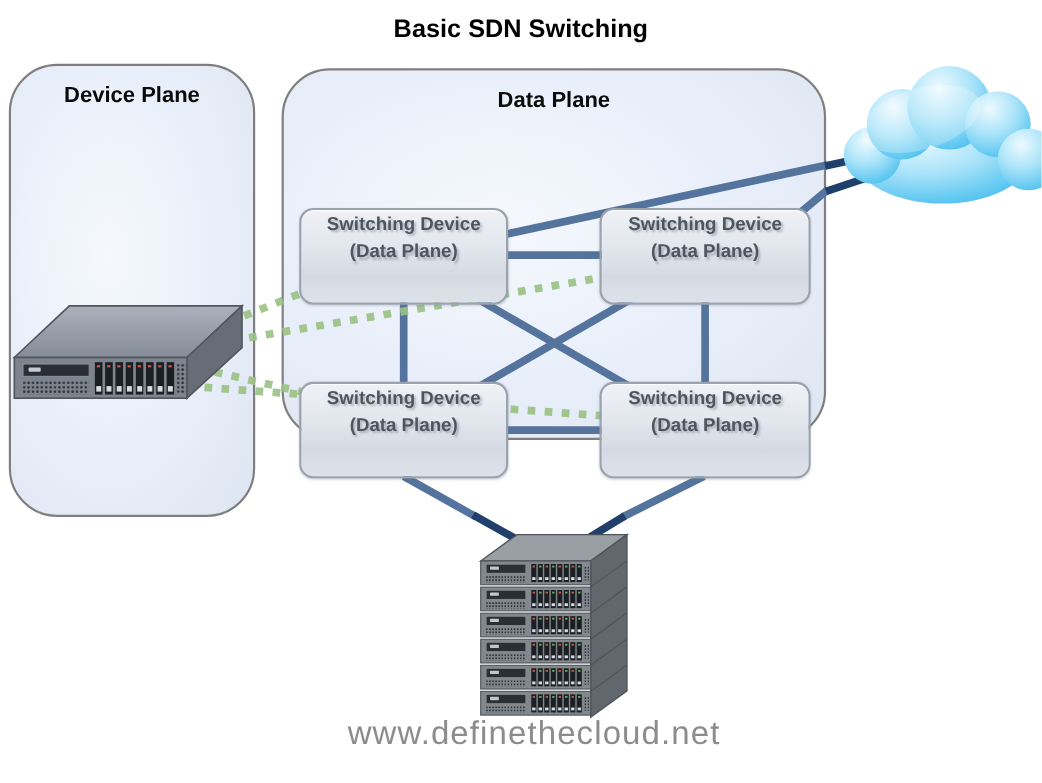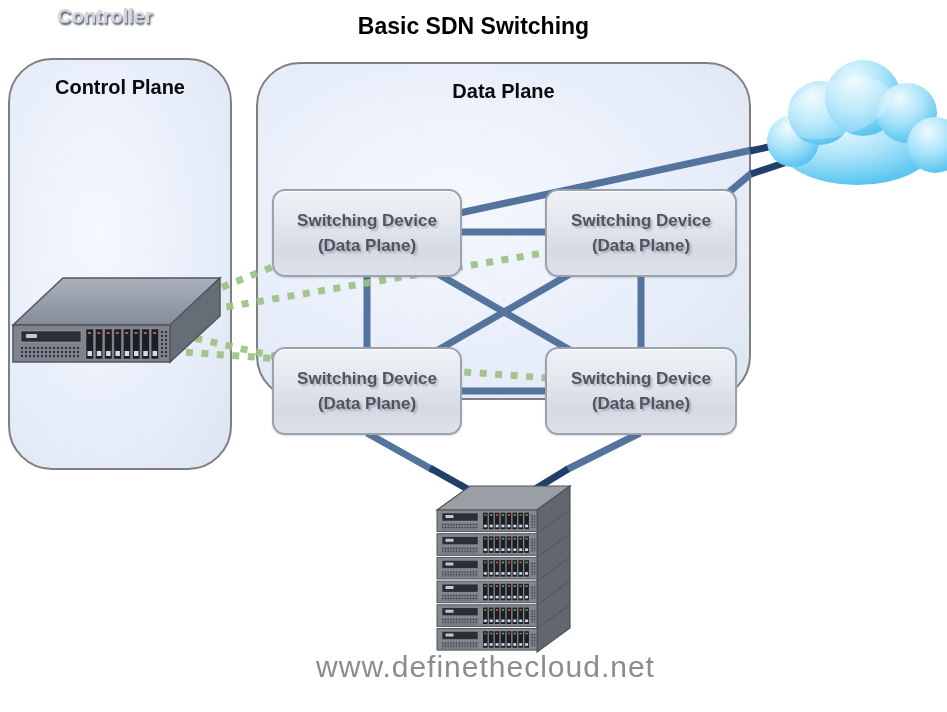--- a/index.html
+++ b/index.html
@@ -23,21 +23,20 @@
     position:absolute;top:16px;left:0;right:0;text-align:center;
     font-size:20px;font-weight:bold;color:#0a0a0a;
   }
   #links-svg{left:0;top:0;width:947px;height:712px;z-index:2;pointer-events:none;}
   .switch-box{
     box-sizing:border-box;width:190px;height:88px;z-index:3;
     border:2px solid #99a2ad;border-radius:13px;
     background:linear-gradient(180deg,#eff1f6 0%,#e3e7ee 38%,#d4d9e3 72%,#dde2ea 100%);
     box-shadow:inset 0 1px 1px rgba(255,255,255,0.85), 0 1px 2px rgba(100,110,125,0.25);
     text-align:center;color:#4f555f;font-weight:bold;font-size:17px;line-height:25px;
-    padding-top:17px;
     text-shadow:2px 2px 2px rgba(110,118,132,0.45);
   }
   #switch-tl{left:272px;top:189px;}
   #switch-tr{left:545px;top:189px;width:192px;}
   #switch-bl{left:272px;top:347px;}
   #switch-br{left:545px;top:347px;width:192px;}
   .node{z-index:4;}
   #controller{left:8px;top:270px;width:230px;height:100px;}
   #controller-label{
     left:30px;top:3px;width:150px;text-align:center;z-index:5;
@@ -50,21 +49,21 @@
     top:650px;left:0;width:947px;text-align:center;transform:translateX(12px);
     font-size:30px;color:#8c8c8c;letter-spacing:1px;z-index:6;
   }
 </style>
 </head>
 <body>
 
 <div id="title" class="abs">Basic SDN Switching</div>
 
 <div id="control-plane" class="abs plane">
-  <div class="plane-header">Control Plane</div>
+  <div class="plane-header">Device Plane</div>
 </div>
 
 <div id="data-plane" class="abs plane">
   <div class="plane-header">Data Plane</div>
 </div>
 
 <svg id="links-svg" class="abs">
     <line x1="367" y1="233" x2="367" y2="391" stroke="#54749e" stroke-width="7"></line>
     <line x1="641" y1="233" x2="641" y2="391" stroke="#54749e" stroke-width="7"></line>
     <line x1="367" y1="232" x2="641" y2="232" stroke="#54749e" stroke-width="7"></line>
@@ -158,21 +157,20 @@
       <g>
         <rect x="143.1" y="59" width="7.5" height="30" fill="#1b1e22" stroke="#8d939b" stroke-width="0.5"></rect>
         <rect x="145.1" y="62" width="3" height="2" fill="#c9574a"></rect>
           <rect x="144.6" y="81" width="4.5" height="5" fill="#d6dbe0"></rect>
       </g>
     </g>
     <rect x="152.5" y="61" width="8.5" height="26" fill="url(#ventL)"></rect>
   </svg>
 </div>
 <div id="controller-label" class="abs">
-  <div>Controller</div>
 </div>
 
 <div id="server" class="abs node">
   <svg width="148" height="182" viewBox="0 0 148 182">
     <defs>
       <pattern id="ventS" width="2.8" height="2.8" patternUnits="userSpaceOnUse">
         <circle cx="1.4" cy="1.4" r="0.85" fill="#2e3238"></circle>
       </pattern>
       <g id="srv-unit">
         <rect x="7" y="0.8" width="100" height="21.6" fill="#83888f" stroke="#4e535a" stroke-width="1"></rect>

